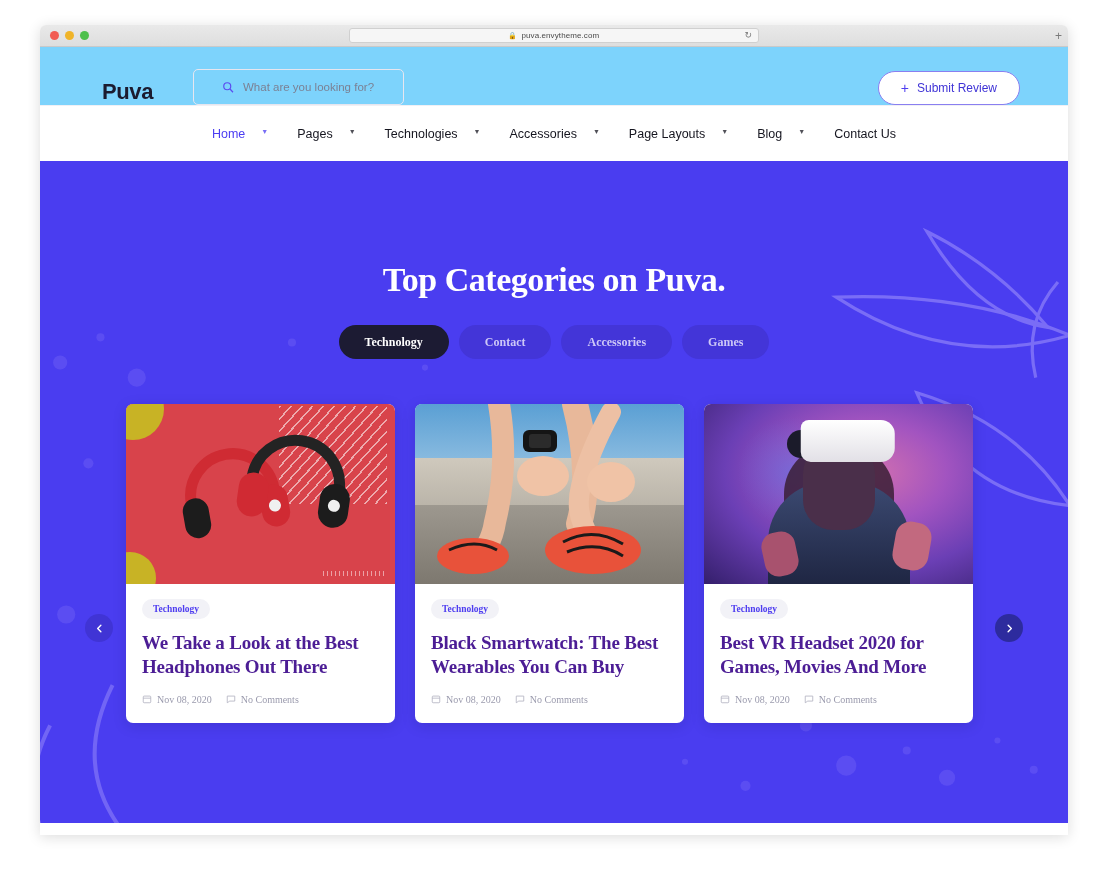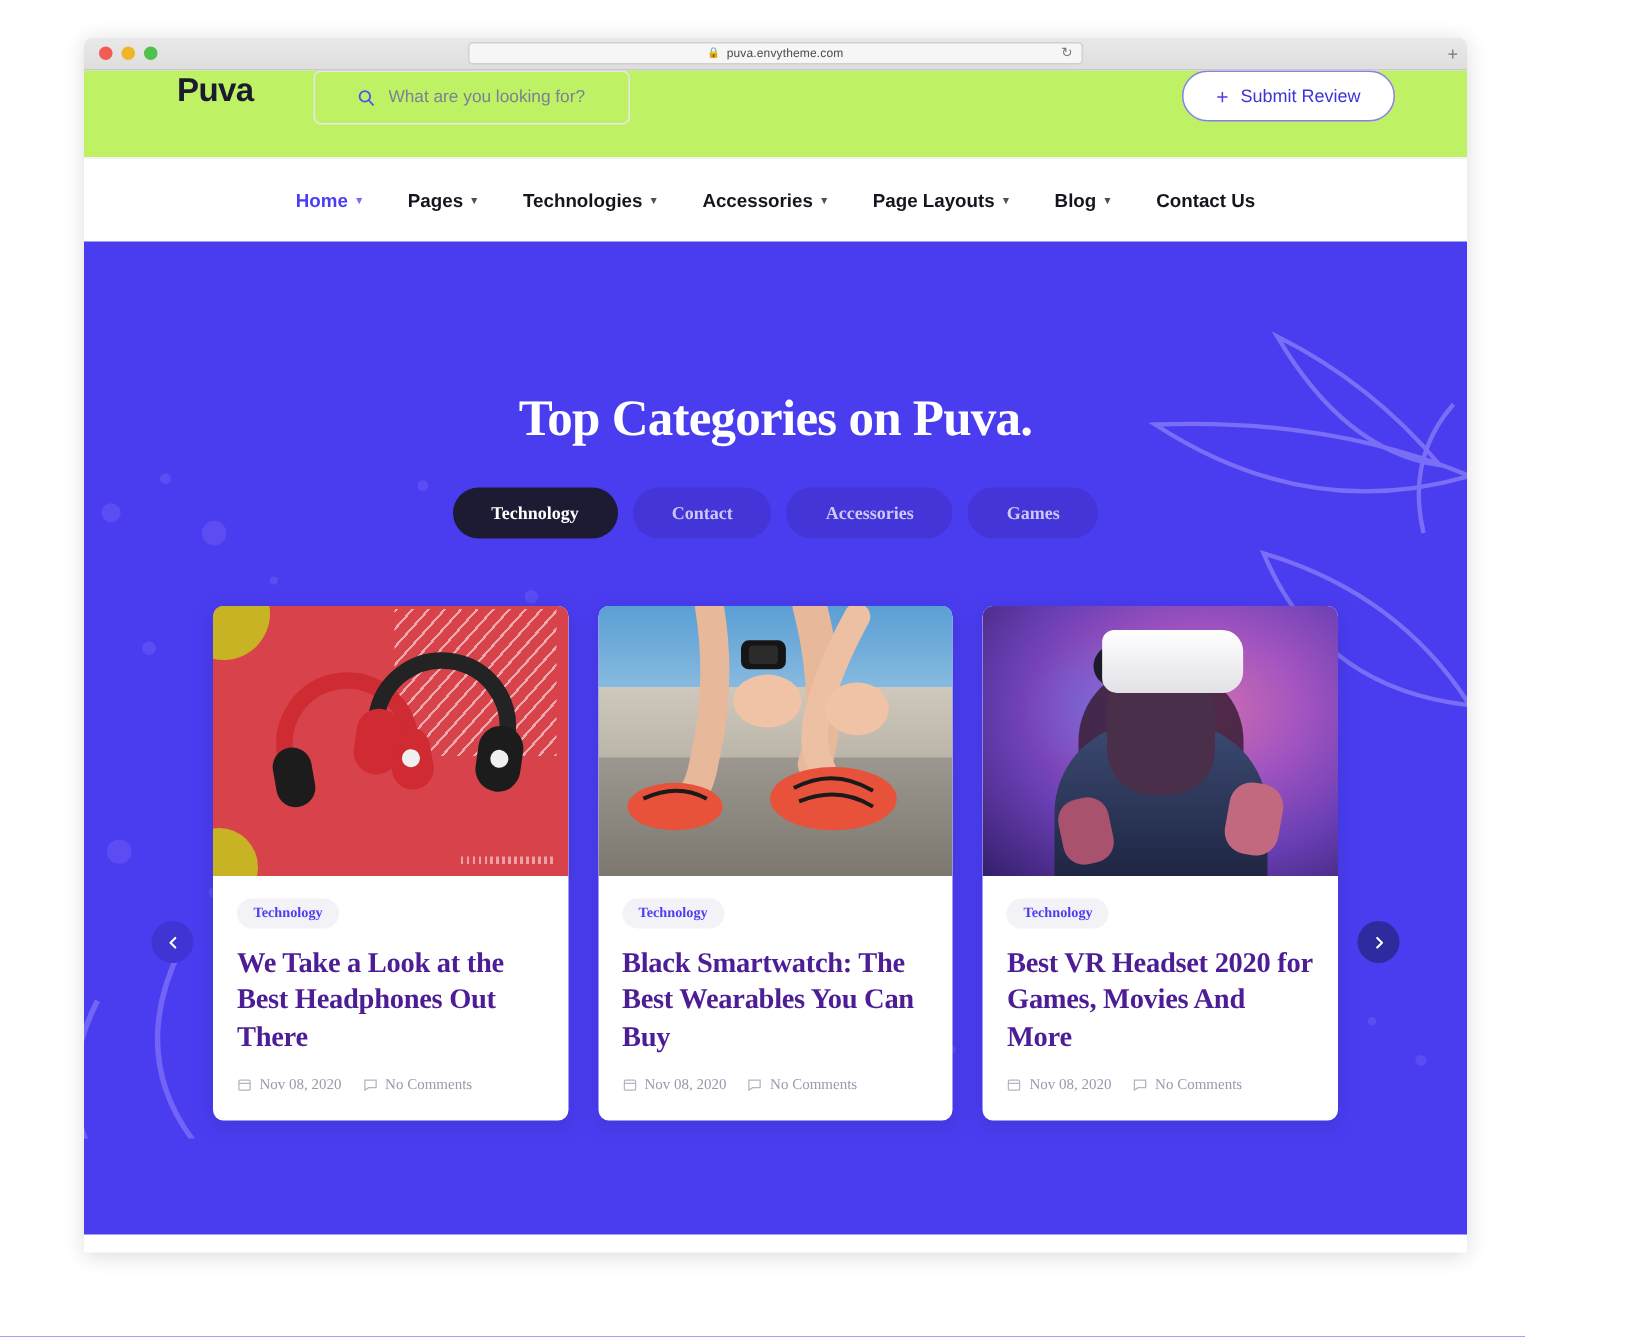--- a/index.html
+++ b/index.html
@@ -8,23 +8,23 @@
     width: 1100px;
     height: 891px;
     background: #ffffff;
     font-family: "Liberation Sans", sans-serif;
     overflow: hidden;
   }
 
   
   .browser-window {
     position: absolute;
-    left: 56px;
+    left: 40px;
     top: 25px;
-    width: 922px;
+    width: 1028px;
     height: 810px;
     background: #ffffff;
     border-radius: 6px 6px 0 0;
     overflow: hidden;
     box-shadow: 0 2px 14px rgba(0,0,0,0.14);
   }
 
   .browser-chrome {
     height: 22px;
     background: linear-gradient(#e9e9e9, #dedede);
@@ -75,23 +75,23 @@
     position: absolute;
     right: 6px;
     font-size: 12px;
     color: #7a7a7a;
     line-height: 1;
   }
 
   
   .site-header {
     height: 58px;
-    background: #bef264;
-    display: flex;
-    align-items: flex-start;
+    background: #7dd3fc;
+    display: flex;
+    align-items: flex-end;
     padding: 0 48px 0 62px;
   }
 
   .logo {
     font-size: 22px;
     font-weight: 700;
     color: #1b1b2f;
     letter-spacing: -0.4px;
   }
 
@@ -139,24 +139,24 @@
     height: 56px;
     background: #fff;
     border-top: 1px solid #f0f0f5;
     display: flex;
     align-items: center;
     justify-content: center;
     gap: 29px;
   }
   .nav-item {
     display: flex;
-    align-items: center;
-    gap: 4px;
+    align-items: flex-start;
+    gap: 16px;
     font-size: 12.5px;
-    font-weight: 700;
+    font-weight: 400;
     color: #15151f;
     cursor: pointer;
     white-space: nowrap;
   }
   .nav-item.active { color: #4b3df2; }
   .nav-caret { font-size: 7px; opacity: 0.75; line-height: 1; transform: translateY(1px); }
 
   
   .hero {
     position: relative;

